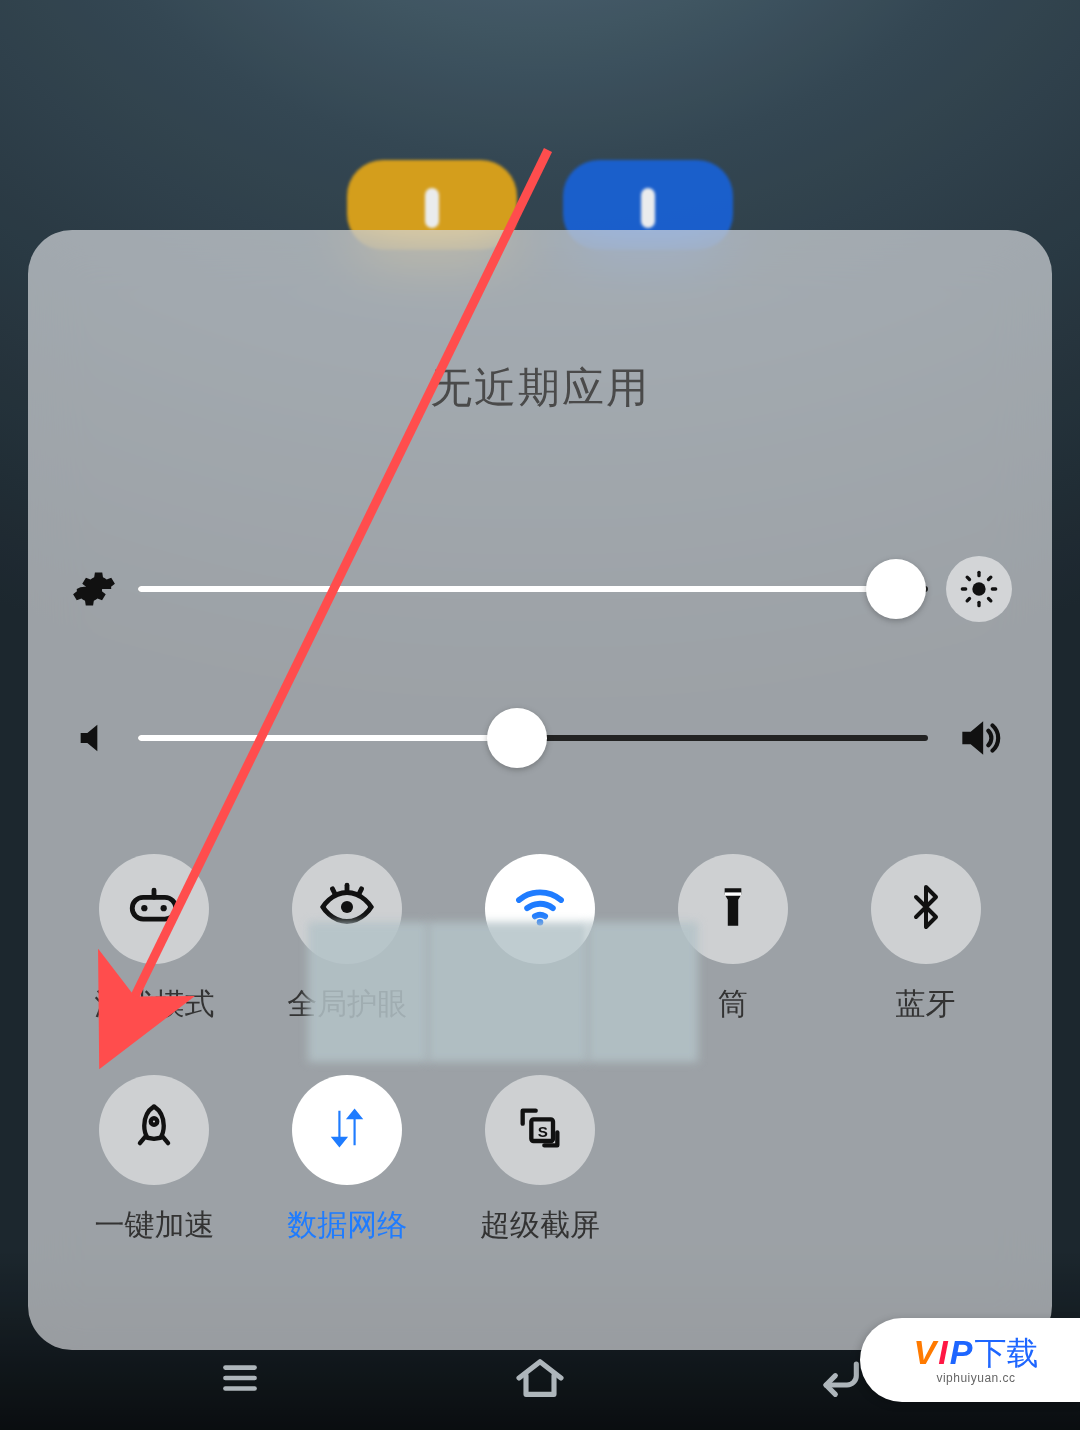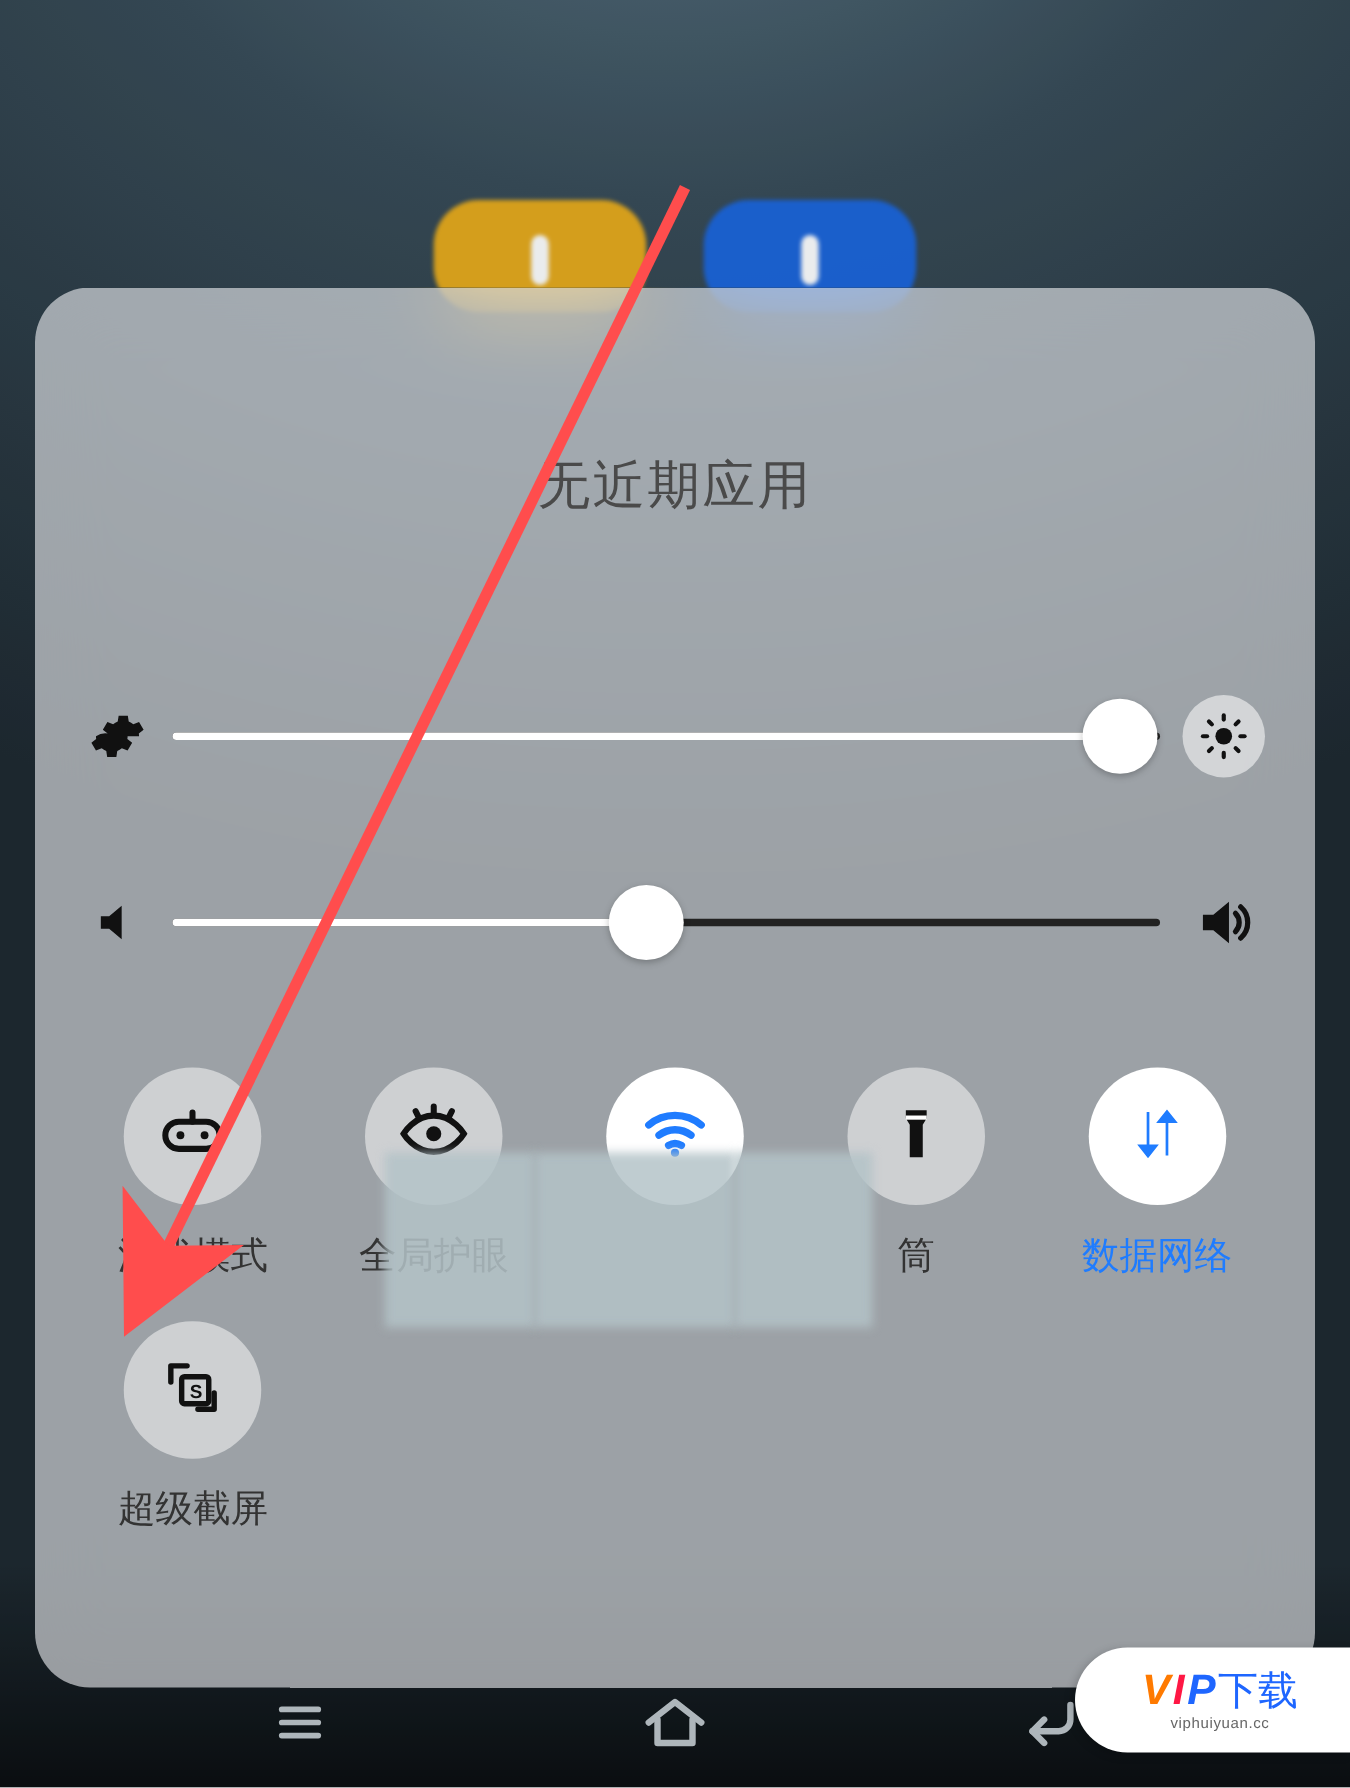--- a/index.html
+++ b/index.html
@@ -76,21 +76,21 @@
     width:66px; height:66px; border-radius:50%;
     background: rgba(255,255,255,0.55);
     display:flex; align-items:center; justify-content:center;
     color:#111;
   }
 
   
   .grid {
     display: grid;
     grid-template-columns: repeat(5, 1fr);
-    row-gap: 32px;
+    row-gap: 50px;
     margin-top: 30px;
   }
   .toggle { display:flex; flex-direction:column; align-items:center; gap:20px; }
   .toggle-btn {
     width:110px; height:110px; border-radius:50%;
     display:flex; align-items:center; justify-content:center;
     background: rgba(255,255,255,0.5);
   }
   .toggle-btn.active { background:#fff; }
   .toggle-label { font-size:30px; color:#333; font-weight:400; white-space:nowrap; }
@@ -239,21 +239,39 @@
     <div class="toggle">
       <div class="toggle-btn">
         <span><svg width="50" height="50" viewBox="0 0 24 24" fill="#111">
               <path d="M8 3h8v3l-1.5 2.5V21h-5V8.5L8 6V3z"></path>
               <rect x="8" y="5" width="8" height="1.6" fill="#fff"></rect>
             </svg></span>
       </div>
       <div class="toggle-label">筒</div>
     </div>
 
-
+    <div class="toggle">
+      <div class="toggle-btn">
+        <span><svg width="48" height="48" viewBox="0 0 24 24" fill="none" stroke="#111" stroke-width="2" stroke-linejoin="round" stroke-linecap="round">
+              <path d="M7 7l10 10-5 5V2l5 5L7 17"></path>
+            </svg></span>
+      </div>
+      <div class="toggle-label">蓝牙</div>
+    </div>
+
+    <div class="toggle">
+      <div class="toggle-btn">
+        <span><svg width="52" height="52" viewBox="0 0 24 24" fill="none" stroke="#111" stroke-width="2" stroke-linecap="round" stroke-linejoin="round">
+              <path d="M12 2c3 2 4.5 5 4.5 9 0 2.2-.6 4.1-1.5 5.5l-3 .5-3-.5C8.1 15.1 7.5 13.2 7.5 11 7.5 7 9 4 12 2z"></path>
+              <circle cx="12" cy="9" r="1.5"></circle>
+              <path d="M8 16l-2.5 3M16 16l2.5 3"></path>
+            </svg></span>
+      </div>
+      <div class="toggle-label">一键加速</div>
+    </div>
 
 
     <div class="toggle">
       <div class="toggle-btn active">
         <span><svg width="52" height="52" viewBox="0 0 24 24" fill="#1f7cff">
               <path d="M9 4v12H5.5L9.5 21 13.5 16H10V4H9z" transform="translate(-1 0)"></path>
               <path d="M15 20V8h3.5L14.5 3 10.5 8H14v12h1z" transform="translate(1 0)"></path>
             </svg></span>
       </div>
       <div class="toggle-label active">数据网络</div>

